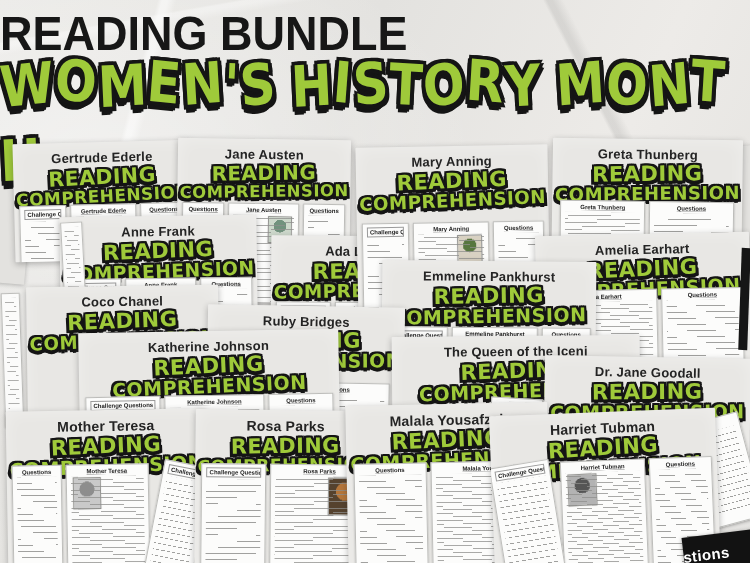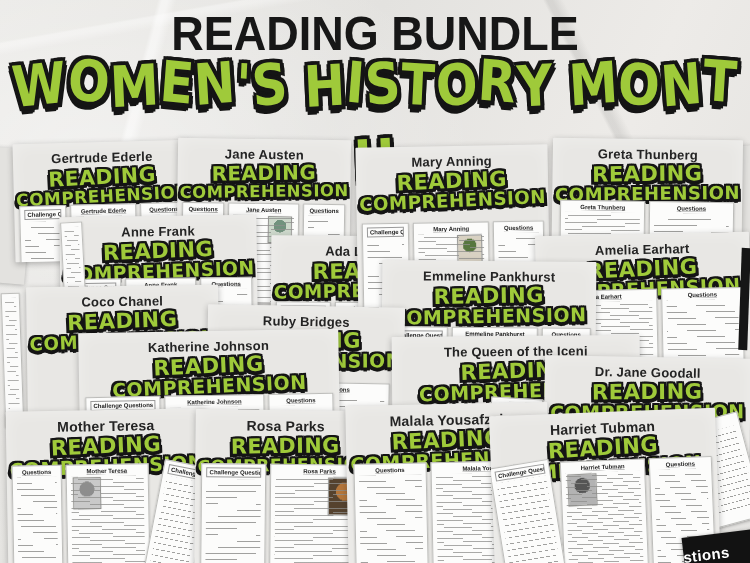--- a/index.html
+++ b/index.html
@@ -7,21 +7,21 @@
     font-family:"Liberation Sans",sans-serif;
     background:
       radial-gradient(ellipse at 12% 28%, rgba(255,255,255,.45), rgba(255,255,255,0) 42%),
       radial-gradient(ellipse at 88% 70%, rgba(255,255,255,.30), rgba(255,255,255,0) 40%),
       linear-gradient(115deg,#eae9e6 0%,#e3e2df 38%,#edebe8 68%,#e1e0dd 100%);}
   #stage::before{content:"";position:absolute;inset:0;pointer-events:none;z-index:0;
     background:
       linear-gradient(105deg, transparent 0 17.5%, rgba(255,255,255,.5) 18% 18.6%, transparent 19.6%),
       linear-gradient(63deg, transparent 0 80%, rgba(150,150,148,.22) 80.4% 80.9%, transparent 82%),
       linear-gradient(170deg, transparent 0 6%, rgba(255,255,255,.35) 6.3% 6.8%, transparent 8%);}
-  header{position:absolute;top:10px;left:0;width:750px;text-align:center;z-index:5;}
+  header{position:absolute;top:10px;left:0;width:750px;z-index:5;}
   #bundle-title{margin:0;font-size:45px;font-weight:bold;color:#171717;letter-spacing:0px;
     transform:scaleY(1.08);line-height:1.05;}
   #theme-title{margin-top:1px;font-family:"DejaVu Sans",sans-serif;font-weight:bold;
     font-size:49px;line-height:64px;color:#9fca3a;letter-spacing:1px;transform:scaleY(1.16);
     text-shadow:
       -3px -3px 0 #151515, 0 -3px 0 #151515, 3px -3px 0 #151515,
       -4px 0 0 #151515, 4px 0 0 #151515,
       -3px 3px 0 #151515, 0 4px 0 #151515, 3px 3px 0 #151515,
       -4px 4px 0 #151515, 4px 4px 0 #151515, 0 6px 0 #151515, -2px 7px 0 #151515;}
   #theme-title .ch{display:inline-block;}

